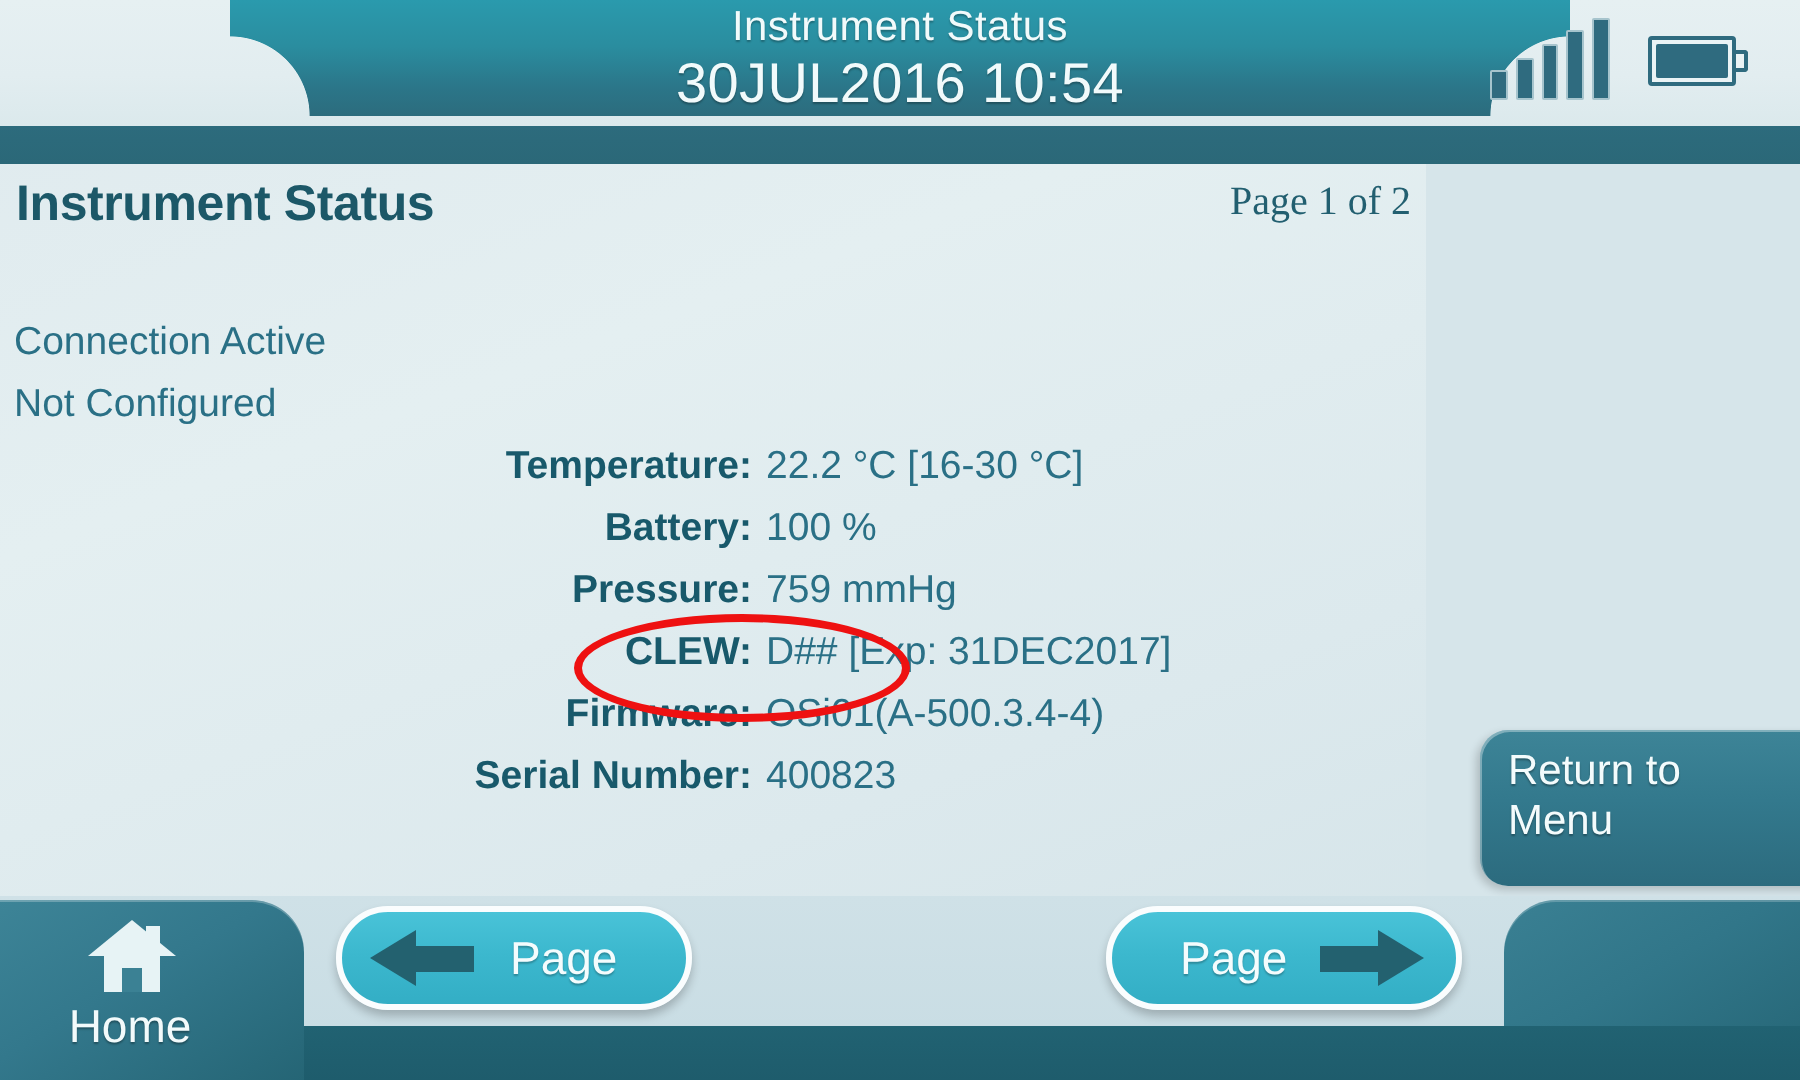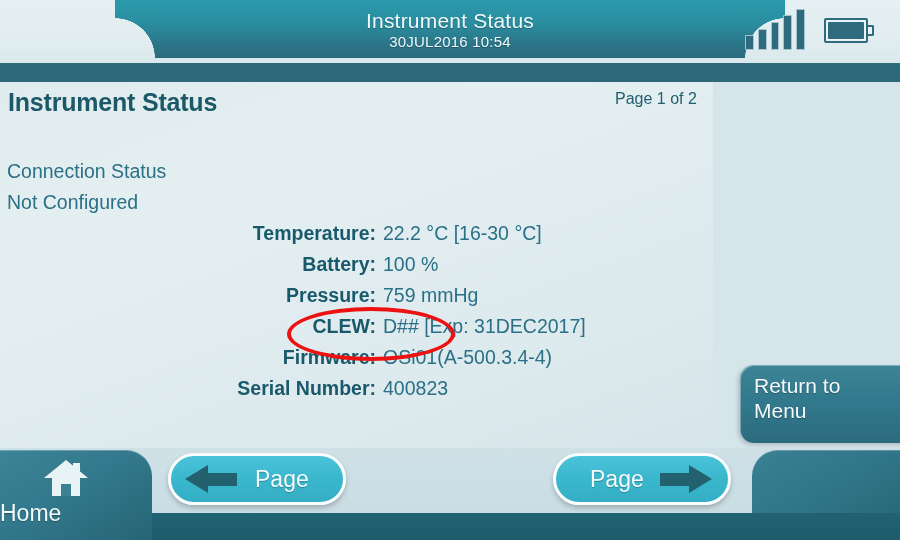--- a/index.html
+++ b/index.html
@@ -44,21 +44,21 @@
     overflow:hidden;
   }
   .title-text{
     position:absolute;left:155px;top:2px;width:590px;height:56px;
     display:flex;flex-direction:column;align-items:center;justify-content:center;
     color:#f1fafb;line-height:1.16;
     text-shadow:0 1px 1px rgba(0,0,0,.28);
     z-index:4;
   }
   .title-text .l1{font-size:21px;letter-spacing:.2px;}
-  .title-text .l2{font-size:15px;letter-spacing:.2px;}
+  .title-text .l2{font-size:28px;letter-spacing:.2px;}
 
   
   .signal{position:absolute;left:745px;top:12px;width:60px;height:38px;z-index:5;
           display:flex;align-items:flex-end;gap:4px;}
   .signal i{display:block;width:8px;background:#2f6b7f;
             border:1px solid rgba(230,244,247,.65);border-radius:1px;}
   .signal i:nth-child(1){height:13px;}
   .signal i:nth-child(2){height:19px;}
   .signal i:nth-child(3){height:26px;}
   .signal i:nth-child(4){height:33px;}
@@ -73,21 +73,21 @@
       background:#eaf3f5;border:2px solid #2f6b7f;border-left:none;
       border-radius:0 2px 2px 0;box-sizing:border-box;}
 
   
   .page-title{
     position:absolute;left:8px;top:88px;
     font-size:25px;font-weight:bold;color:#1c5868;letter-spacing:-.2px;
   }
   .page-indicator{
     position:absolute;left:615px;top:90px;
-    font-size:16px;color:#225f70;
+    font-size:20px;color:#225f70;font-family:Liberation Serif, serif;
   }
 
   
   .status-list{position:absolute;left:0;top:160px;width:760px;}
   .status-row{display:flex;align-items:baseline;height:31px;}
   .status-label{
     width:376px;text-align:right;
     font-size:19.5px;font-weight:bold;color:#18596b;
     white-space:nowrap;
   }
@@ -124,21 +124,21 @@
     position:absolute;left:0;top:513px;width:900px;height:27px;
     background:linear-gradient(180deg,#216272 0%,#1e5c6c 100%);
   }
   .home-tab{
     position:absolute;left:0;top:450px;width:152px;height:90px;
     border-top-right-radius:26px;
     background:linear-gradient(150deg,#3d8497 0%,#33788c 45%,#256575 100%);
     box-shadow:inset 0 1px 0 rgba(255,255,255,.25);
   }
   .home-tab .hlabel{
-    position:absolute;left:0;top:50px;width:130px;
+    position:absolute;left:0;top:50px;width:130px;text-align:center;
     color:#f2fafb;font-size:23px;text-shadow:0 1px 1px rgba(0,0,0,.3);
   }
   .house{position:absolute;left:44px;top:10px;width:44px;height:36px;}
   .house .roof{
     position:absolute;left:0;top:0;width:0;height:0;
     border-left:22px solid transparent;border-right:22px solid transparent;
     border-bottom:18px solid #e7f3f5;
   }
   .house .body{
     position:absolute;left:8px;top:17px;width:28px;height:19px;background:#e7f3f5;
@@ -207,21 +207,21 @@
     <div class="shell"></div>
     <div class="fill"></div>
     <div class="tip"></div>
   </div>
 
   <div class="page-title">Instrument Status</div>
   <div class="page-indicator">Page 1 of 2</div>
 
   <div class="status-list">
     <div class="status-row">
-      <div class="status-value">Connection Status</div>
+      <div class="status-value">Connection Active</div>
     </div>
     <div class="status-row">
       <div class="status-value">Not Configured</div>
     </div>
     <div class="status-row">
       <div class="status-label">Temperature:</div>
       <div class="status-value">22.2 °C [16-30 °C]</div>
     </div>
     <div class="status-row">
       <div class="status-label">Battery:</div>

